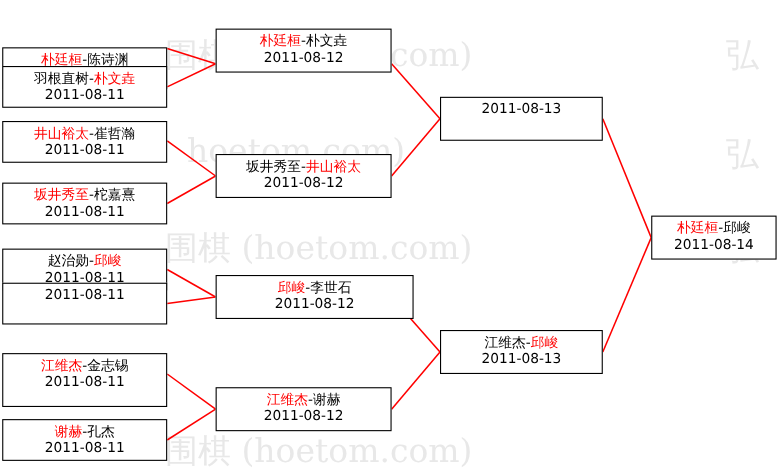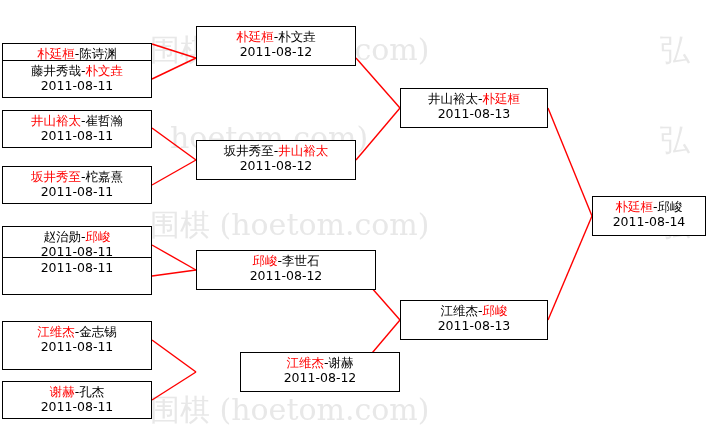--- a/index.html
+++ b/index.html
@@ -97,21 +97,21 @@
       <path d="M548,108 L592,216"></path>
       <path d="M548,320 L592,216"></path>
     </g>
   </svg>
 
 <div class="node" style="left: 2px; top: 14px; width: 150px; height: 38px; margin-top: 29px;">
       <div class="players"><span class="p-red">朴廷桓</span><span class="sep">-</span><span class="p-black">陈诗渊</span></div>
       <div class="date">2011-08-11</div>
     </div>
     <div class="node" style="left: 2px; top: 60px; width: 150px; height: 38px;">
-      <div class="players"><span class="p-black">藤井秀哉</span><span class="sep">-</span><span class="p-red">朴文垚</span></div>
+      <div class="players"><span class="p-black">羽根直树</span><span class="sep">-</span><span class="p-red">朴文垚</span></div>
       <div class="date">2011-08-11</div>
     </div>
     <div class="node" style="left: 2px; top: 110px; width: 150px; height: 38px;">
       <div class="players"><span class="p-red">井山裕太</span><span class="sep">-</span><span class="p-black">崔哲瀚</span></div>
       <div class="date">2011-08-11</div>
     </div>
     <div class="node" style="left: 2px; top: 166px; width: 150px; height: 38px; text-align: center;">
       <div class="players"><span class="p-red">坂井秀至</span><span class="sep">-</span><span class="p-black">柁嘉熹</span></div>
       <div class="date">2011-08-11</div>
     </div>
@@ -135,26 +135,25 @@
       <div class="date">2011-08-12</div>
     </div>
     <div class="node" style="left: 196px; top: 140px; width: 160px; height: 40px;">
       <div class="players"><span class="p-black">坂井秀至</span><span class="sep">-</span><span class="p-red">井山裕太</span></div>
       <div class="date">2011-08-12</div>
     </div>
     <div class="node" style="left: 196px; top: 250px; width: 180px; height: 40px;">
       <div class="players"><span class="p-red">邱峻</span><span class="sep">-</span><span class="p-black">李世石</span></div>
       <div class="date">2011-08-12</div>
     </div>
-    <div class="node" style="left: 196px; top: 352px; width: 160px; height: 40px; margin-left: 44px;">
+    <div class="node" style="left: 196px; top: 352px; width: 160px; height: 40px;">
       <div class="players"><span class="p-red">江维杰</span><span class="sep">-</span><span class="p-black">谢赫</span></div>
       <div class="date">2011-08-12</div>
     </div>
     <div class="node" style="left: 400px; top: 88px; width: 148px; height: 40px;">
-      <div class="players"><span class="p-black">井山裕太</span><span class="sep">-</span><span class="p-red">朴廷桓</span></div>
       <div class="date">2011-08-13</div>
     </div>
     <div class="node" style="left: 400px; top: 300px; width: 148px; height: 40px;">
       <div class="players"><span class="p-black">江维杰</span><span class="sep">-</span><span class="p-red">邱峻</span></div>
       <div class="date">2011-08-13</div>
     </div>
     <div class="node" style="left: 592px; top: 196px; width: 114px; height: 40px;">
       <div class="players"><span class="p-red">朴廷桓</span><span class="sep">-</span><span class="p-black">邱峻</span></div>
       <div class="date">2011-08-14</div>
     </div>

